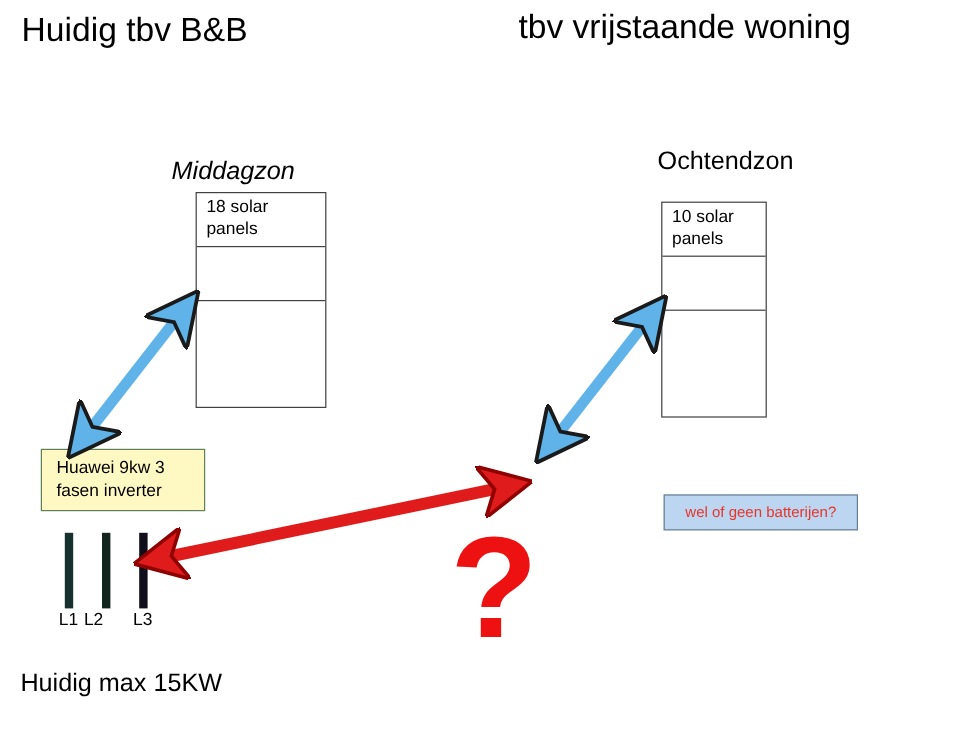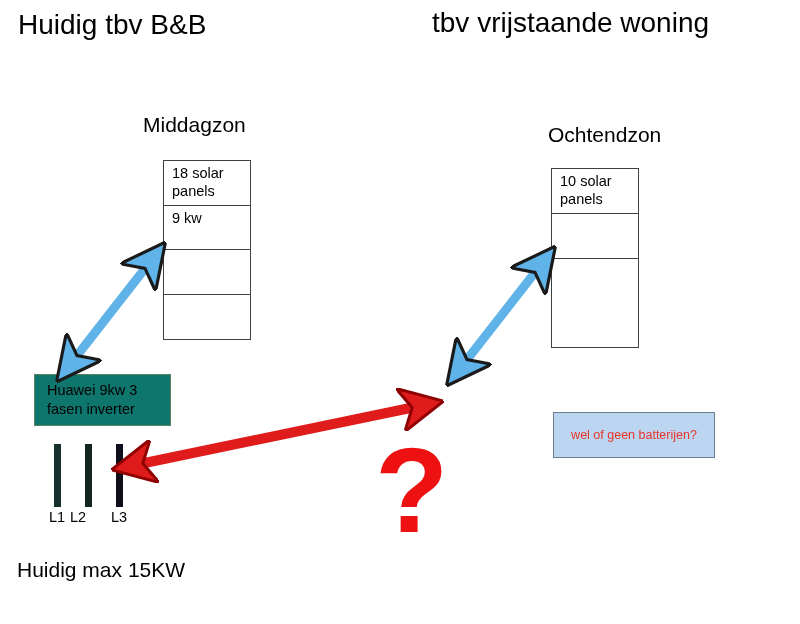--- a/index.html
+++ b/index.html
@@ -30,21 +30,21 @@
   #title-left  { left: 18px;  top: 10px; }
   #title-right { left: 432px; top: 8px;  }
 
   
   .subtitle {
     position: absolute;
     font-size: 21px;
     color: #000000;
     white-space: nowrap;
   }
-  #subtitle-left  { left: 143px; top: 113px; }
+  #subtitle-left  { left: 143px; top: 131px; font-style: italic; }
   #subtitle-right { left: 548px; top: 123px; }
 
   
   .panel-table {
     position: absolute;
     border: 1.6px solid #404040;
     box-sizing: border-box;
     background: #ffffff;
     display: flex;
     flex-direction: column;
@@ -56,44 +56,44 @@
     font-size: 14.5px;
     color: #000000;
     line-height: 1.25;
   }
   .panel-row:last-child { border-bottom: none; }
   .panel-row.r0 { height: 45px; }
   .panel-row.r1 { height: 45px; }
   .panel-row.r2 { height: 45px; }
   .panel-row.r3 { height: 45px; }
 
-  #table-left  { left: 163px; top: 160px; width: 88px; height: 180px; }
+  #table-left  { left: 163px; top: 160px; width: 109px; height: 180px; }
   #table-right { left: 551px; top: 168px; width: 88px; height: 180px; }
 
   
   .inverter-box {
     position: absolute;
     box-sizing: border-box;
-    background: #0f766e;
+    background: #fef9c3;
     border: 1.4px solid #5f7f5f;
     padding: 6px 0 0 12px;
     font-size: 14.5px;
     line-height: 1.33;
     color: #000000;
   }
   #inverter-left  { left: 34px;  top: 374px; width: 137px; height: 52px; }
   #inverter-right { left: 428px; top: 382px; width: 127px; height: 52px; }
 
   
   #battery-box {
     position: absolute;
     left: 553px;
     top: 412px;
     width: 162px;
-    height: 46px;
+    height: 30px;
     box-sizing: border-box;
     background: #bcd5f0;
     border: 1.4px solid #6b7f93;
     display: flex;
     align-items: center;
     justify-content: center;
     font-size: 12.5px;
     color: #e8352a;
     text-align: center;
   }
@@ -159,21 +159,20 @@
 <div id="canvas">
 
   <div class="title" id="title-right">tbv vrijstaande woning</div>
   <div class="title" id="title-left">Huidig tbv B&amp;B</div>
 
   <div class="subtitle" id="subtitle-left">Middagzon</div>
   <div class="subtitle" id="subtitle-right">Ochtendzon</div>
 
   <div class="panel-table" id="table-left">
     <div class="panel-row r0">18 solar panels</div>
-    <div class="panel-row r1">9 kw</div>
     <div class="panel-row r2"></div>
     <div class="panel-row r3"></div>
   </div>
 
   <div class="panel-table" id="table-right">
     <div class="panel-row r0">10 solar panels</div>
     <div class="panel-row r2"></div>
     <div class="panel-row r3"></div>
   </div>
 

